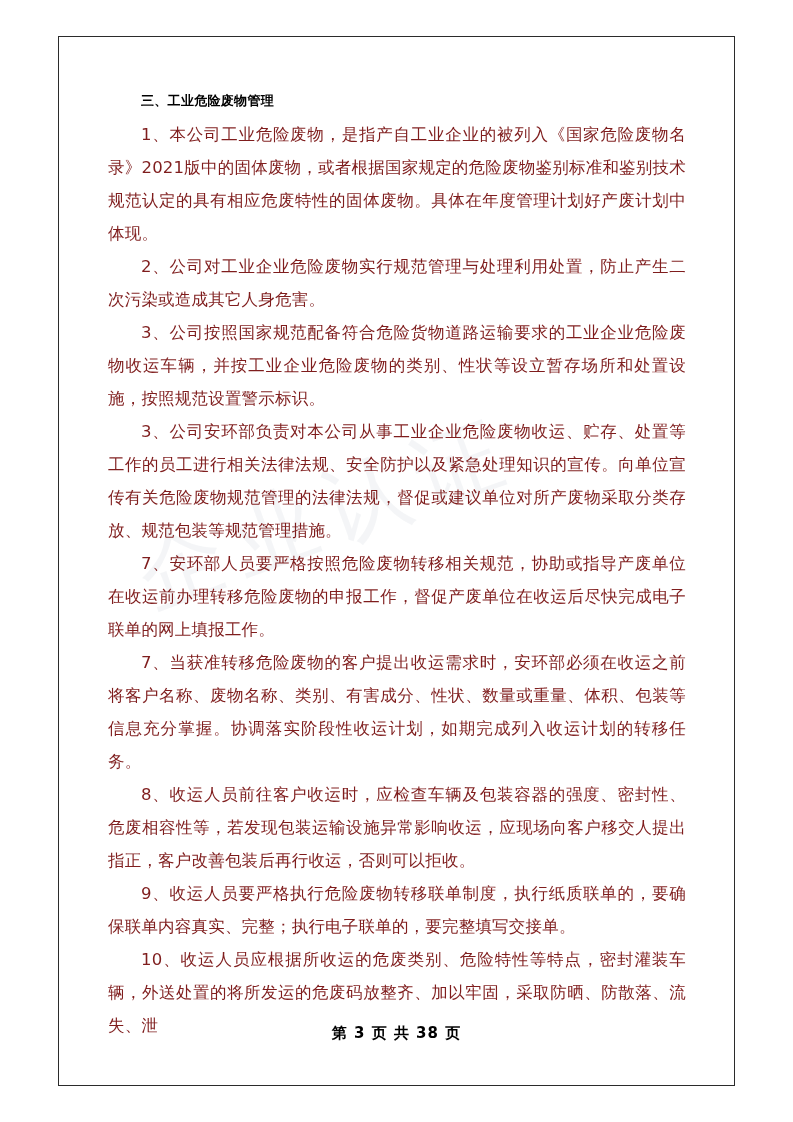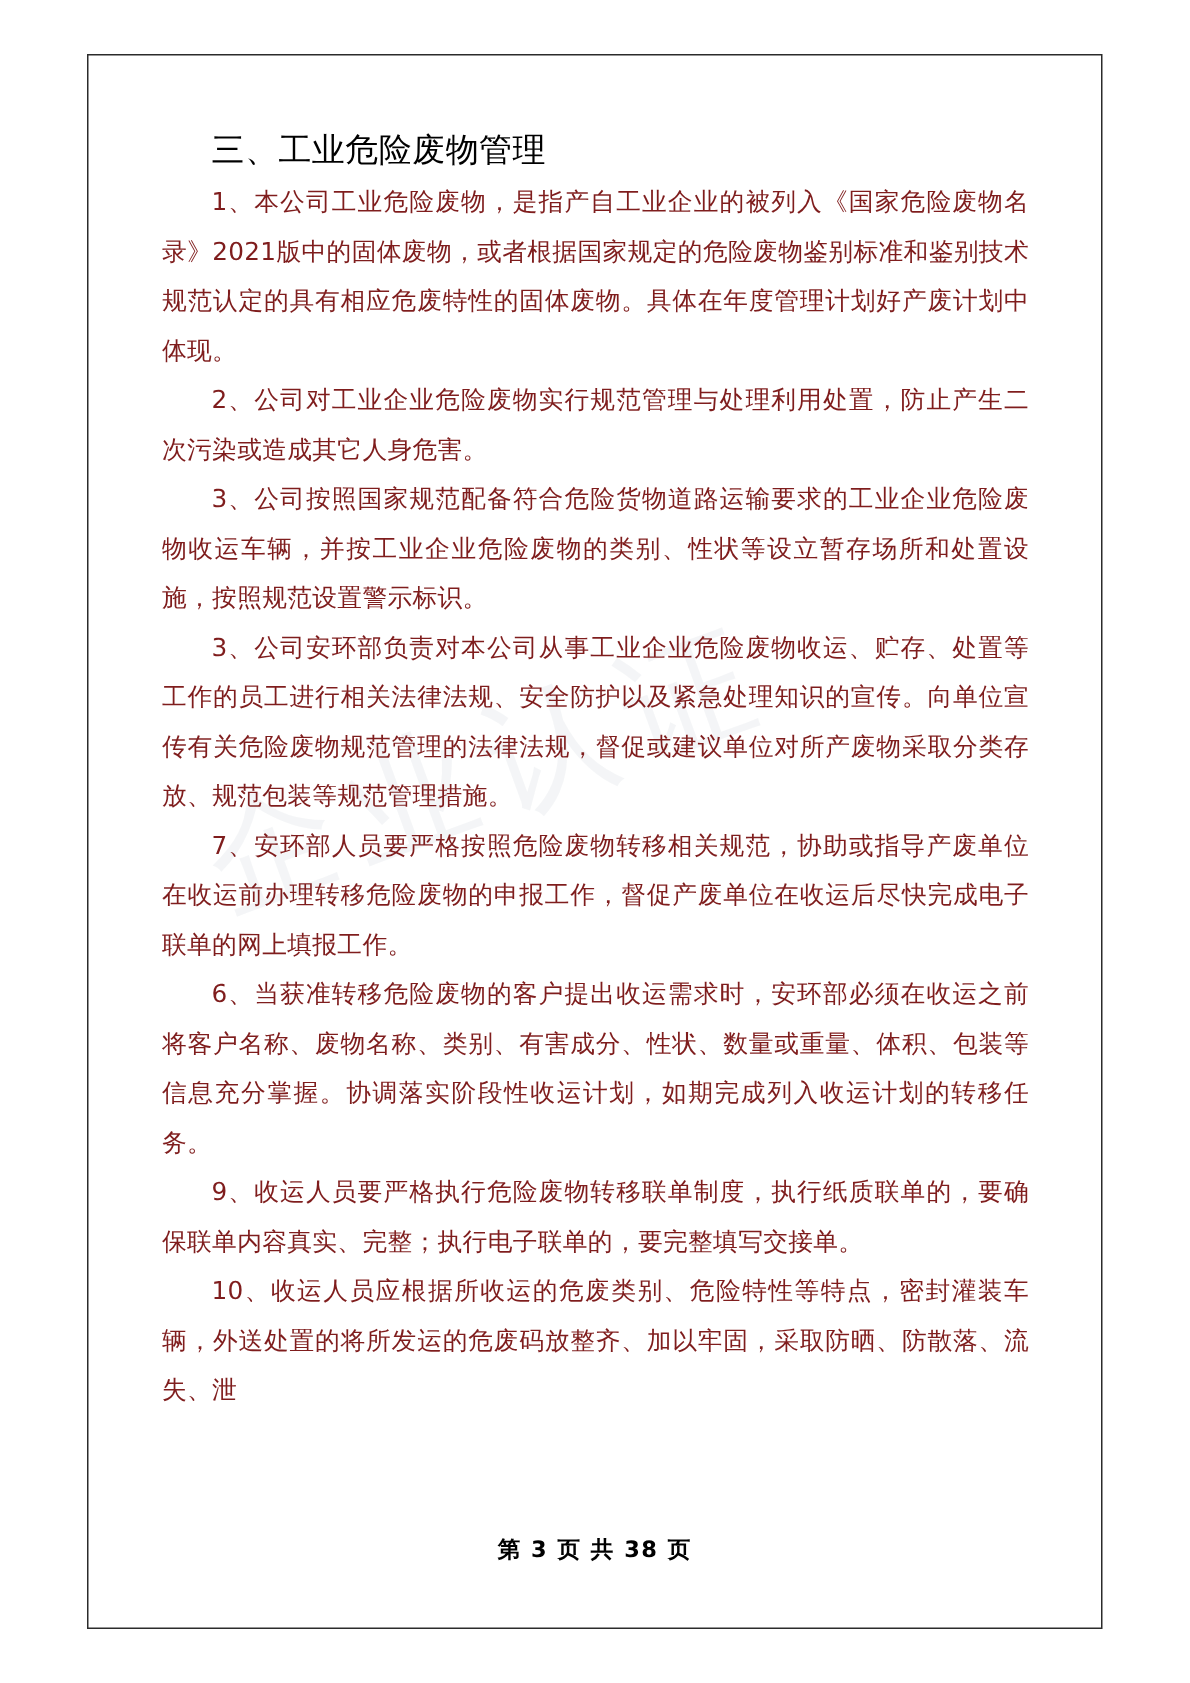--- a/index.html
+++ b/index.html
@@ -42,25 +42,25 @@
     text-align: justify;
     text-justify: inter-ideograph;
     margin: 0 0 0 0;
     letter-spacing: 0.2px;
     font-family: "DejaVu Sans", "Liberation Sans", sans-serif;
   }
   .doc-para.indent {
     text-indent: 33px;
   }
   .heading {
-    font-size: 22px;
+    font-size: 13px;
     line-height: 34px;
     color: #000000;
     text-indent: 33px;
-    font-weight: normal;
+    font-weight: bold;
     letter-spacing: 0.3px;
   }
   .footer {
     position: absolute;
     left: 0;
     top: 1024px;
     width: 793px;
     text-align: center;
     font-size: 15px;
     font-weight: bold;
@@ -93,20 +93,21 @@
 
   <div class="watermark">企业认证</div>
 
   <div class="content">
     <div class="heading">三、工业危险废物管理</div>
     <p class="doc-para indent">1、本公司工业危险废物，是指产自工业企业的被列入《国家危险废物名录》2021版中的固体废物，或者根据国家规定的危险废物鉴别标准和鉴别技术规范认定的具有相应危废特性的固体废物。具体在年度管理计划好产废计划中体现。</p>
     <p class="doc-para indent">2、公司对工业企业危险废物实行规范管理与处理利用处置，防止产生二次污染或造成其它人身危害。</p>
     <p class="doc-para indent">3、公司按照国家规范配备符合危险货物道路运输要求的工业企业危险废物收运车辆，并按工业企业危险废物的类别、性状等设立暂存场所和处置设施，按照规范设置警示标识。</p>
     <p class="doc-para indent">3、公司安环部负责对本公司从事工业企业危险废物收运、贮存、处置等工作的员工进行相关法律法规、安全防护以及紧急处理知识的宣传。向单位宣传有关危险废物规范管理的法律法规，督促或建议单位对所产废物采取分类存放、规范包装等规范管理措施。</p>
     <p class="doc-para indent">7、安环部人员要严格按照危险废物转移相关规范，协助或指导产废单位在收运前办理转移危险废物的申报工作，督促产废单位在收运后尽快完成电子联单的网上填报工作。</p>
-    <p class="doc-para indent">6、当获准转移危险废物的客户提出收运需求时，安环部必须在收运之前将客户名称、废物名称、类别、有害成分、性状、数量或重量、体积、包装等信息充分掌握。协调落实阶段性收运计划，如期完成列入收运计划的转移任务。</p>
+    <p class="doc-para indent">7、当获准转移危险废物的客户提出收运需求时，安环部必须在收运之前将客户名称、废物名称、类别、有害成分、性状、数量或重量、体积、包装等信息充分掌握。协调落实阶段性收运计划，如期完成列入收运计划的转移任务。</p>
+    <p class="doc-para indent">8、收运人员前往客户收运时，应检查车辆及包装容器的强度、密封性、危废相容性等，若发现包装运输设施异常影响收运，应现场向客户移交人提出指正，客户改善包装后再行收运，否则可以拒收。</p>
     <p class="doc-para indent">9、收运人员要严格执行危险废物转移联单制度，执行纸质联单的，要确保联单内容真实、完整；执行电子联单的，要完整填写交接单。</p>
     <p class="doc-para indent">10、收运人员应根据所收运的危废类别、危险特性等特点，密封灌装车辆，外送处置的将所发运的危废码放整齐、加以牢固，采取防晒、防散落、流失、泄</p>
   </div>
 
   <div class="footer">第 3 页 共 38 页</div>
 
 </div>
 
 </body></html>

